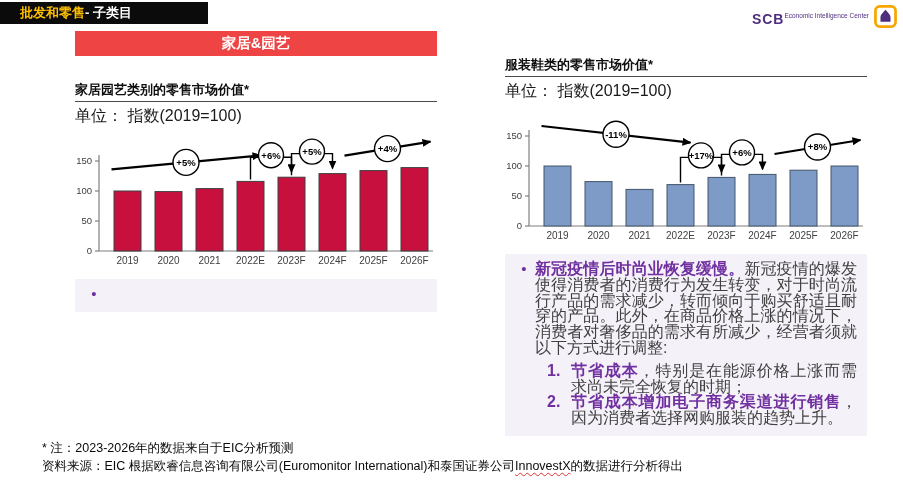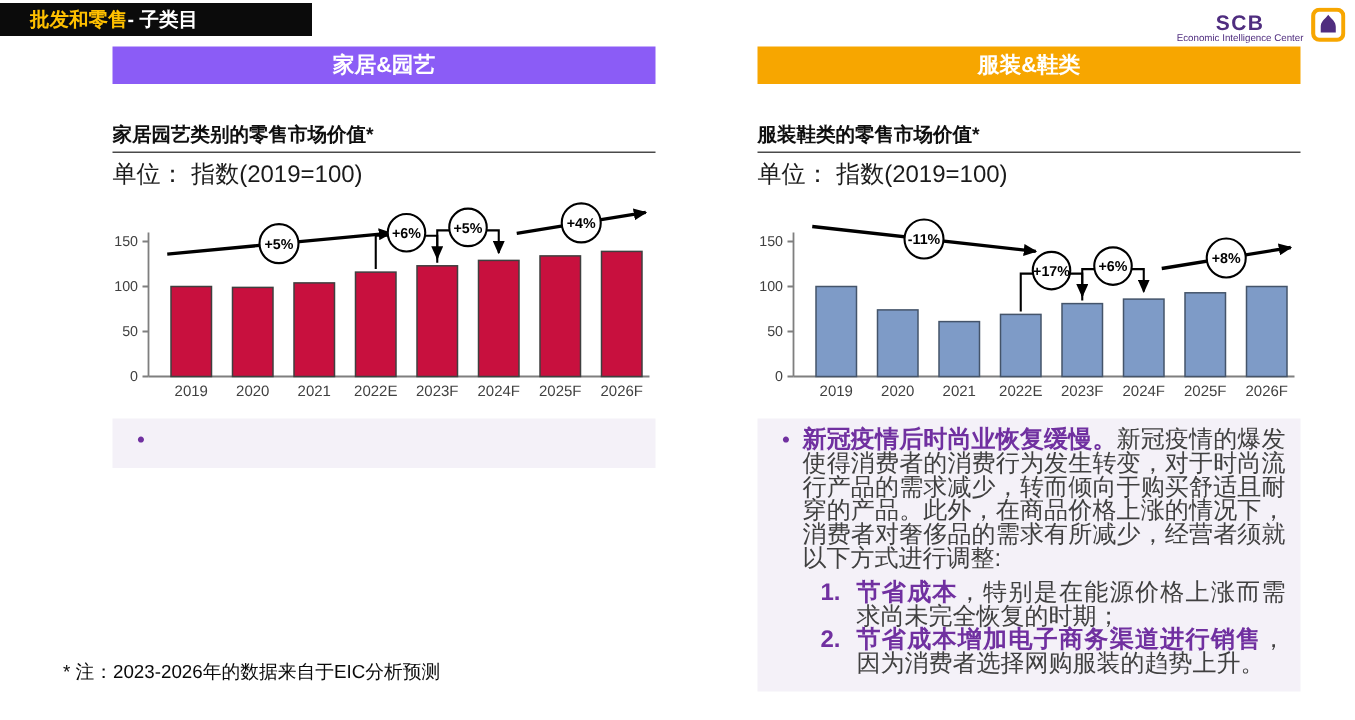--- a/index.html
+++ b/index.html
@@ -11,30 +11,30 @@
   
   .top-bar{
     position:absolute;left:0;top:2px;width:208px;height:22px;
     background:#0b0b0b;display:flex;align-items:center;padding-left:20px;
     box-sizing:border-box;font-size:13px;font-weight:bold;white-space:nowrap;
   }
   .top-bar .hl{color:#FFC000;}
   .top-bar .rest{color:#ffffff;}
   
   .logo{position:absolute;right:6px;top:5px;display:flex;align-items:center;gap:5px;}
-  .logo-text{display:flex;flex-direction:column;align-items:center;}
+  .logo-text{display:flex;flex-direction:row;align-items:flex-start;}
   .logo-scb{color:#4F2D7F;font-weight:bold;font-size:14px;letter-spacing:1px;line-height:14px;}
   .logo-sub{color:#4F2D7F;font-size:6.5px;line-height:8px;}
   
   .col{position:absolute;top:31px;width:362px;}
   .col-left{left:75px;}
   .col-right{left:505px;}
   .colhdr{height:25px;display:flex;align-items:center;justify-content:center;
     color:#fff;font-weight:bold;font-size:14.5px;}
-  .hdr-purple{background:#8b5cf6;}
+  .hdr-purple{background:#ef4444;}
   .hdr-orange{background:#F7A600;}
   .chart-title{font-size:13px;font-weight:bold;color:#0f0f0f;margin-top:25px;
     padding-bottom:2px;border-bottom:1.5px solid #4a4a4a;}
   .unit{font-size:16px;color:#1a1a1a;margin-top:4px;}
   svg.chart{display:block;width:362px;height:150px;margin-top:2px;}
   
   .panel{background:#F4F1F8;padding:7px 10px 10px 8px;display:flex;box-sizing:border-box;}
   .bullet{color:#7030A0;font-size:15px;width:22px;flex:none;text-align:center;line-height:15.8px;}
   .ptext{flex:1;font-size:16px;line-height:15.8px;color:#404040;text-align:justify;}
   .lead{color:#7030A0;font-weight:bold;}
@@ -115,21 +115,20 @@
       <text x="237" y="26.000000000000007" text-anchor="middle" font-size="9.5" font-weight="bold" fill="#000">+5%</text>
       <circle cx="312.5" cy="19.60000000000001" r="13" fill="#fff" stroke="#000" stroke-width="1.4"></circle>
       <text x="312.5" y="23.000000000000007" text-anchor="middle" font-size="9.5" font-weight="bold" fill="#000">+4%</text>
     </svg>
   <div class="panel">
     <div class="bullet">•</div>
   </div>
 </div>
 
 <div class="col col-right">
-  <div class="colhdr hdr-orange">服装&amp;鞋类</div>
   <div class="chart-title">服装鞋类的零售市场价值*</div>
   <div class="unit">单位： 指数(2019=100)</div>
   <svg class="chart" viewBox="0 0 362 150">
       <defs>
         <marker id="arr1" markerUnits="userSpaceOnUse" markerWidth="9" markerHeight="8" refX="8" refY="4" orient="auto">
           <path d="M0,0 L9,4 L0,8 Z" fill="#000"></path>
         </marker>
       </defs>
       <line x1="24" y1="26" x2="24" y2="122" stroke="#7f7f7f" stroke-width="1.2"></line>
       <line x1="24" y1="122" x2="358" y2="122" stroke="#7f7f7f" stroke-width="1.2"></line>
@@ -183,13 +182,14 @@
           <span class="nnum">2.</span>
           <span class="nbody"><span class="lead">节省成本增加电子商务渠道进行销售</span><span>，因为消费者选择网购服装的趋势上升。</span></span>
         </div>
       </div>
     </div>
   </div>
 </div>
 
 <div class="footnotes">
   <div>* 注：2023-2026年的数据来自于EIC分析预测</div>
+  <div><span>资料来源：EIC 根据欧睿信息咨询有限公司(Euromonitor International)和泰国证券公司</span><span class="sq">InnovestX</span><span>的数据进行分析得出</span></div>
 </div>
 
 </body></html>

